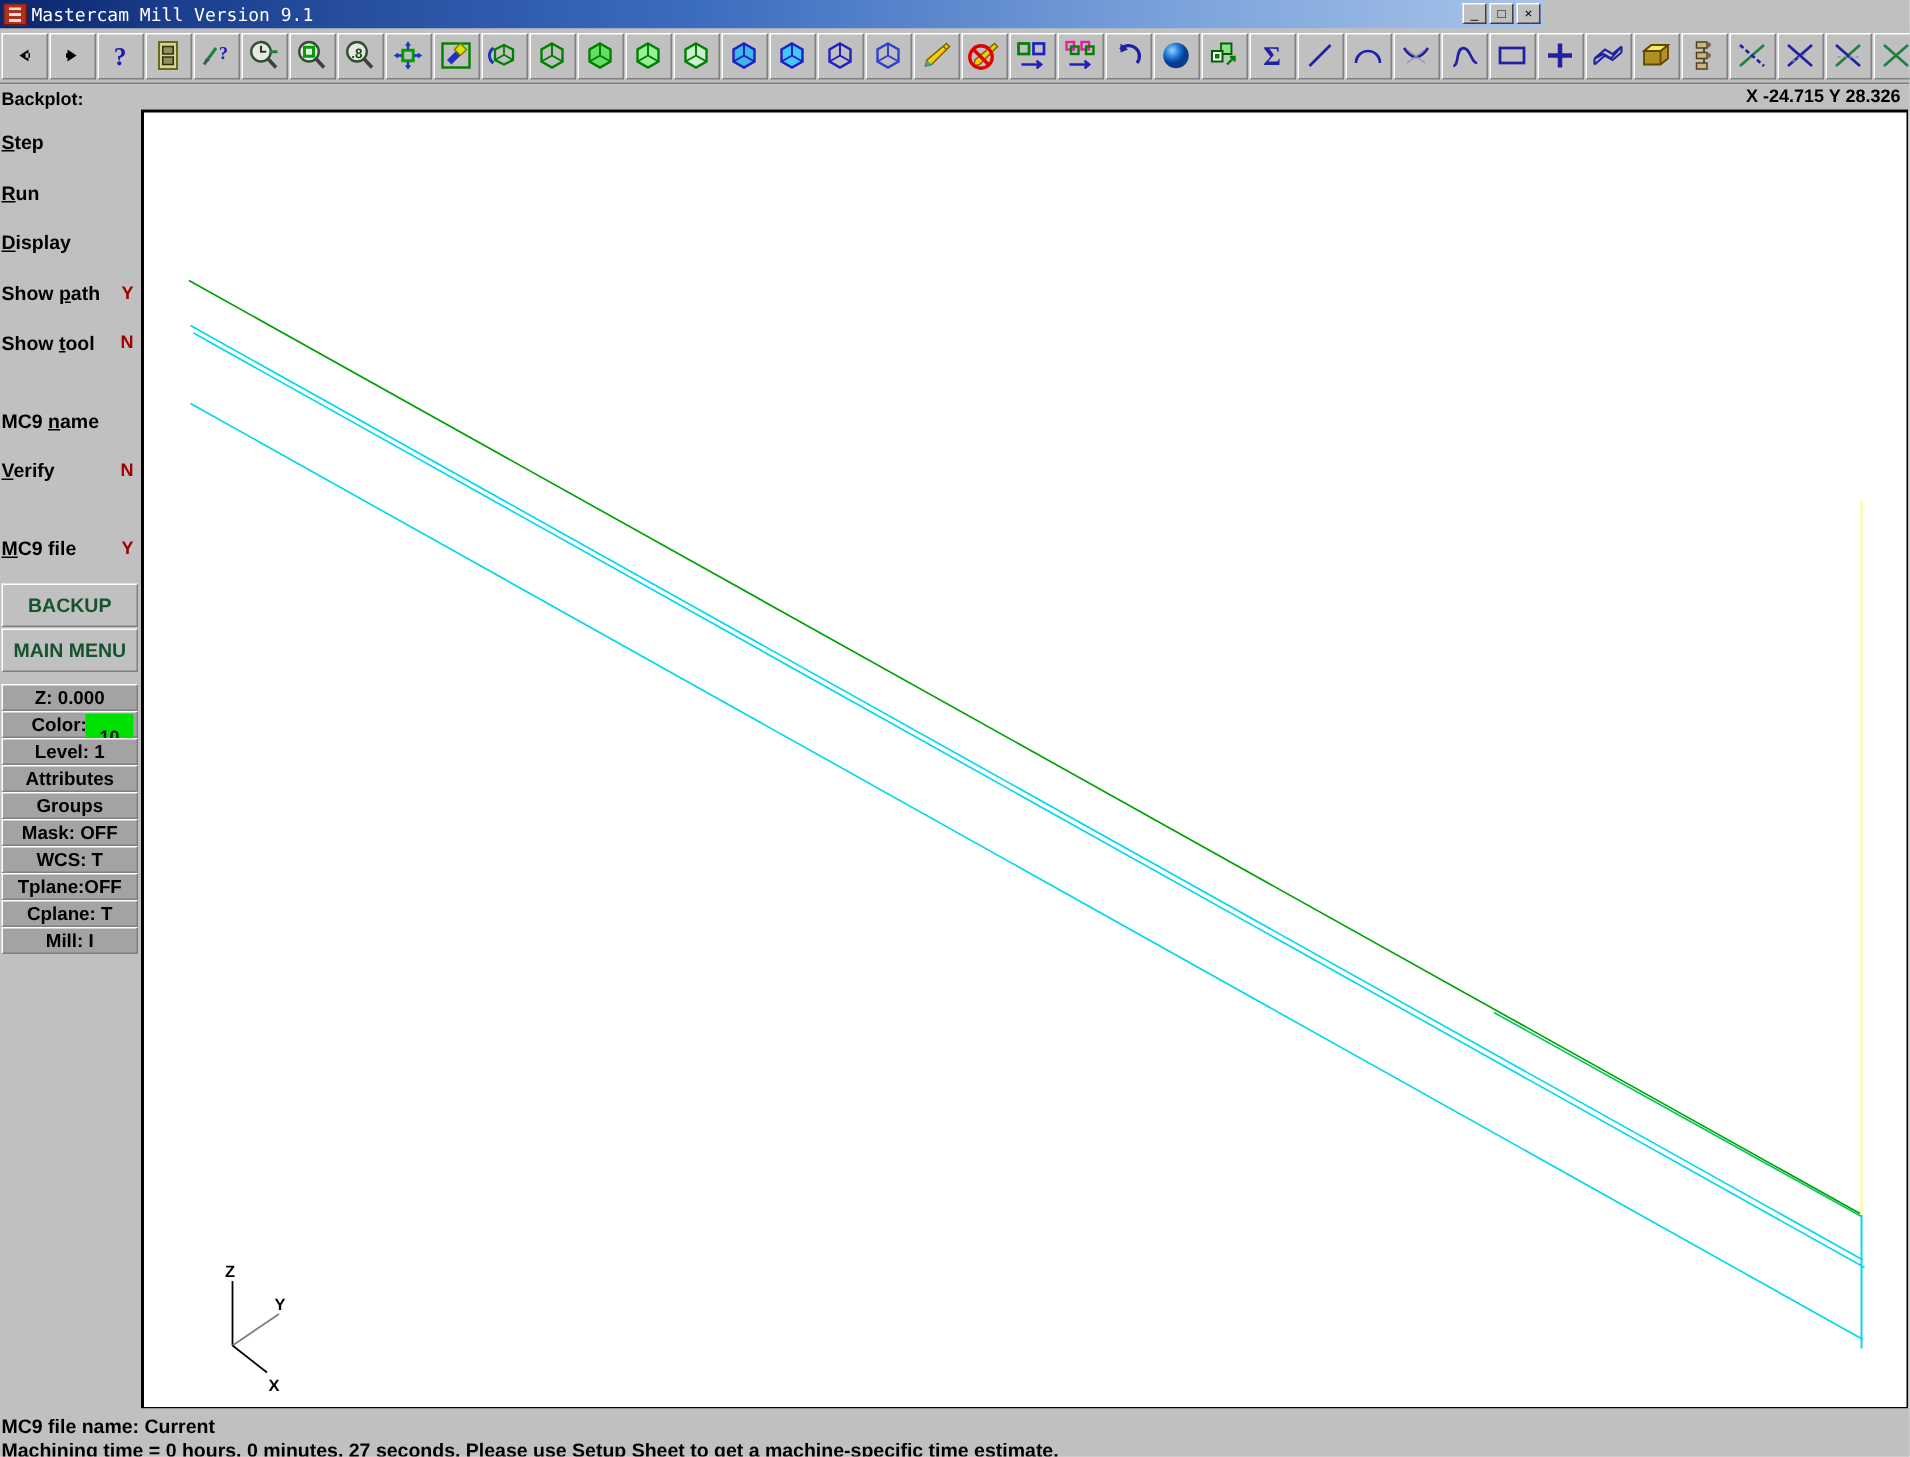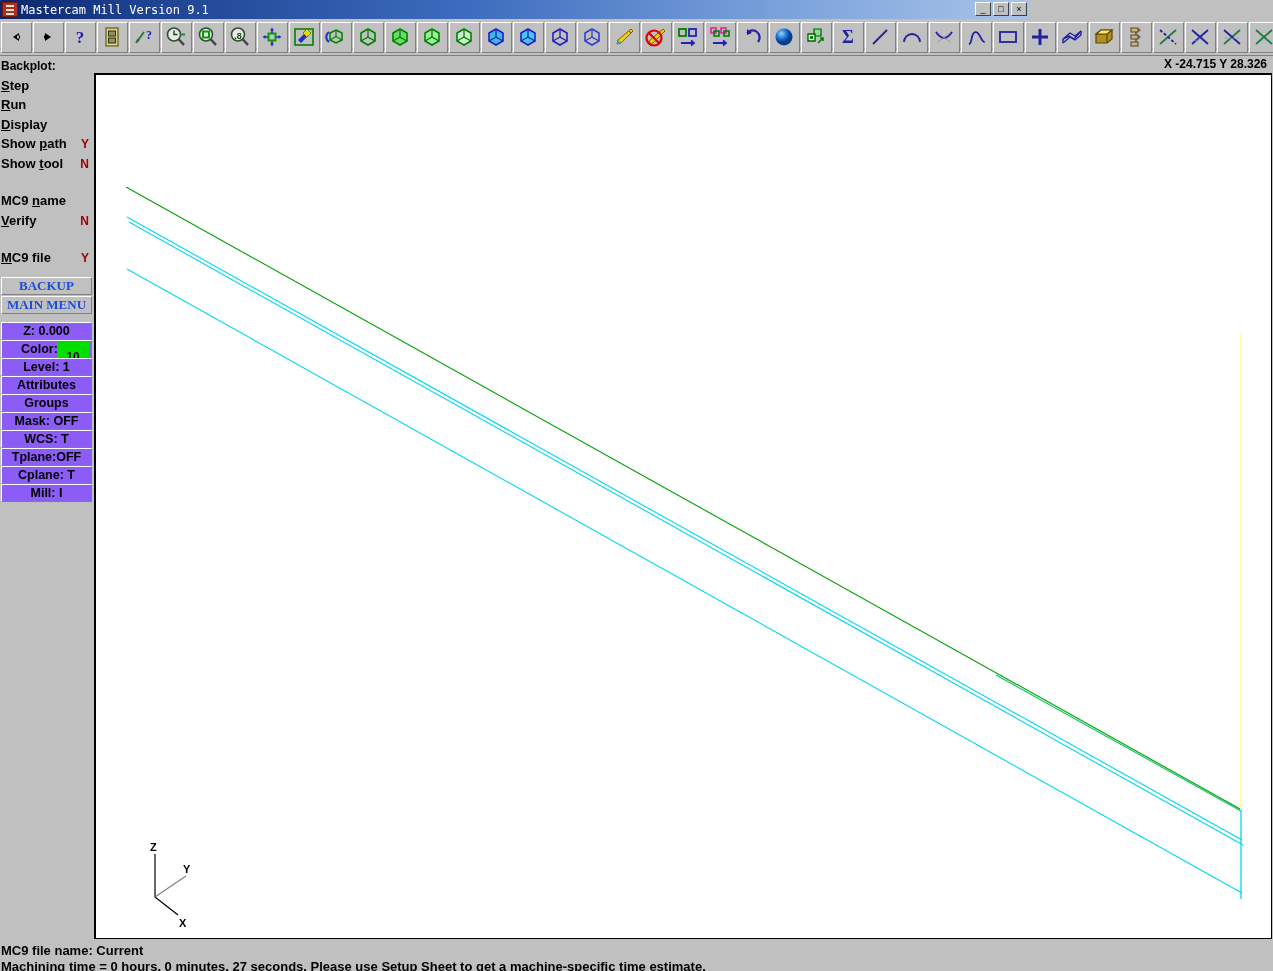--- a/index.html
+++ b/index.html
@@ -68,39 +68,39 @@
     position:absolute; right:6px; top:0; font-size:12px; font-weight:bold;
     color:#000000; line-height:17px; font-family:"Liberation Sans", sans-serif;
   }
 
   
   .sidebar {
     position:absolute; left:0; top:73px; width:93px; height:866px;
     background:#c0c0c0;
   }
   .menurow {
-    height:19.5px; display:flex; align-items:flex-end; justify-content:space-between;
+    height:19.5px; display:flex; align-items:flex-start; justify-content:space-between;
     padding-left:1px; padding-right:4px;
     font-size:13px; font-weight:bold; color:#000;
-    font-family:"Liberation Sans", sans-serif; white-space:nowrap;
+    font-family:"Liberation Sans", sans-serif; white-space:nowrap;margin-top:14px;
   }
   .menurow .lbl u { text-decoration:underline; }
   .menurow .val { color:#a00000; font-weight:bold; font-size:12px; }
   .menugap { height:18px; }
 
   .btnrow {
-    height:18px; margin:1px 1px 0 1px; background:#c0c0c0;
+    height:29px; margin:1px 1px 0 1px; background:#c0c0c0;
     border-top:1px solid #ffffff; border-left:1px solid #ffffff;
     border-right:1px solid #808080; border-bottom:1px solid #808080;
     display:flex; align-items:center; justify-content:center;
-    font-size:13px; font-weight:bold; color:#1d4ed8;
-    font-family:Liberation Serif, serif; white-space:nowrap;
+    font-size:13px; font-weight:bold; color:#14532d;
+    font-family:Liberation Sans, sans-serif; white-space:nowrap;
   }
   .statbtn {
-    height:18px; margin:0px 1px; background:#8b5cf6;
+    height:18px; margin:0px 1px; background:#a3a3a3;
     border-top:1px solid #ffffff; border-left:1px solid #ffffff;
     border-right:1px solid #808080; border-bottom:1px solid #808080;
     display:flex; align-items:center; justify-content:center;
     font-size:12.5px; font-weight:bold; color:#000;
     font-family:"Liberation Sans", sans-serif; white-space:nowrap;
     position:relative;
   }
   .statbtn.color-row { justify-content:flex-start; padding-left:19px; }
   .colorswatch {
     position:absolute; right:2px; top:1px; width:32px; height:30px;

